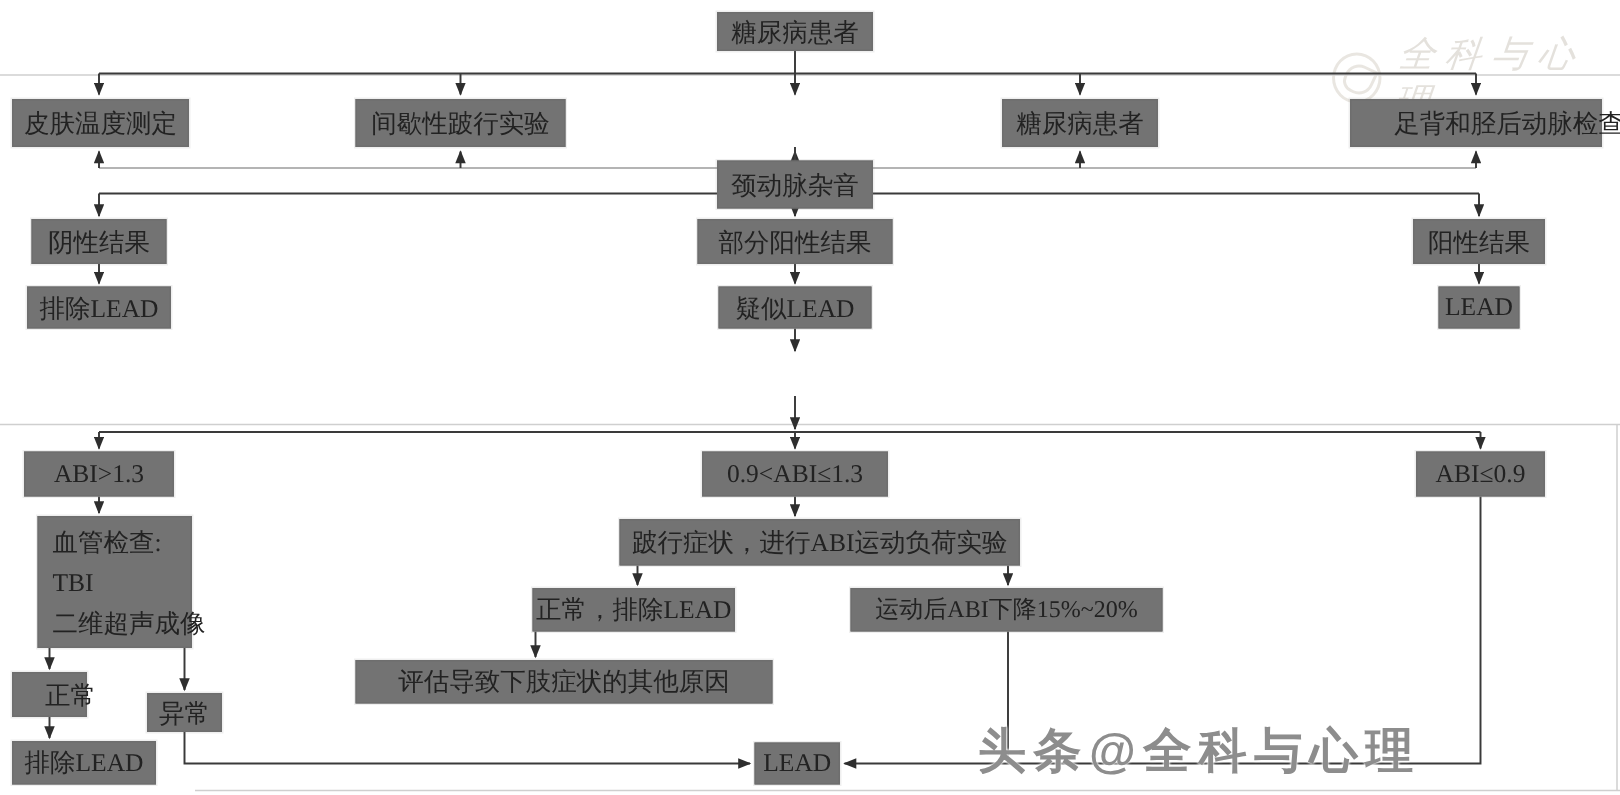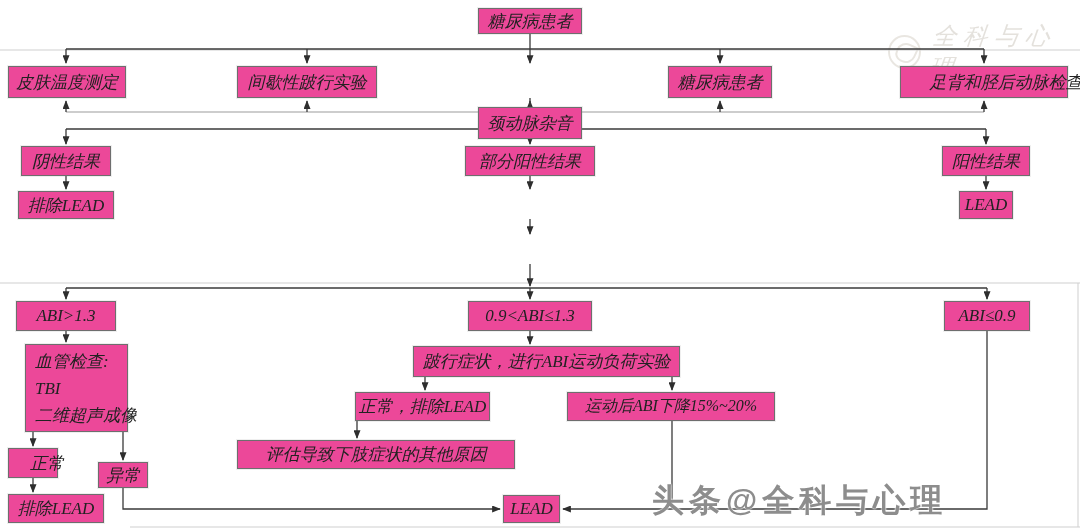--- a/index.html
+++ b/index.html
@@ -1,22 +1,22 @@
 <!DOCTYPE html>
 <html><head>
 <meta charset="utf-8">
 <style>
   html,body{margin:0;padding:0;background:#ffffff;}
   .stage{position:relative;width:1080px;height:530px;background:#fff;overflow:hidden;
          font-family:"Liberation Serif","DejaVu Serif",serif;}
   svg.connectors{position:absolute;left:0;top:0;z-index:1;}
   .node{position:absolute;display:flex;align-items:center;justify-content:center;
-        border:1px solid #6e6e6e;background:#ec4899;color:#222;font-size:17px;
+        border:1px solid #6e6e6e;background:#737373;color:#222;font-size:17px;
         z-index:2;box-sizing:border-box;white-space:nowrap;
-        box-shadow:0 0 0 1px rgba(120,120,120,.12);font-style:italic;}
+        box-shadow:0 0 0 1px rgba(120,120,120,.12);}
   .node.multiline{flex-direction:column;align-items:flex-start;justify-content:center;
         padding:4px 9px;line-height:27px;}
   .wm-top{position:absolute;left:888px;top:20px;z-index:0;display:flex;align-items:center;
         gap:10px;opacity:.38;color:#b9b2a6;}
   .wm-top .wm-circle{width:30px;height:30px;border:2px solid #c6bfb2;border-radius:50%;
         display:inline-block;position:relative;}
   .wm-top .wm-circle::after{content:"";position:absolute;left:6px;top:6px;width:16px;height:16px;
         border:2px solid #c6bfb2;border-radius:50% 10% 50% 40%;transform:rotate(25deg);}
   .wm-top .wm-name{font-size:24px;font-style:italic;letter-spacing:7px;
         font-family:"Liberation Serif","DejaVu Serif",serif;transform:skewX(-6deg);}
@@ -109,20 +109,21 @@
   <div class="node" style="left:237px;top:66px;width:140px;height:32px;">间歇性跛行实验</div>
   <div class="node" style="left:478px;top:66px;width:104px;height:32px;margin-top:41px;">颈动脉杂音</div>
   <div class="node" style="left:668px;top:66px;width:104px;height:32px;">糖尿病患者</div>
   <div class="node" style="left:900px;top:66px;width:168px;height:32px;padding-left:44px;">足背和胫后动脉检查</div>
 
   <div class="node" style="left:21px;top:146px;width:90px;height:30px;">阴性结果</div>
   <div class="node" style="left:942px;top:146px;width:88px;height:30px;">阳性结果</div>
   <div class="node" style="left:465px;top:146px;width:130px;height:30px;">部分阳性结果</div>
 
   <div class="node" style="left:18px;top:191px;width:96px;height:28px;">排除LEAD</div>
+  <div class="node" style="left:479px;top:191px;width:102px;height:28px;">疑似LEAD</div>
   <div class="node" style="left:959px;top:191px;width:54px;height:28px;">LEAD</div>
 
 
   <div class="node" style="left:16px;top:301px;width:100px;height:30px;">ABI&gt;1.3</div>
   <div class="node" style="left:468px;top:301px;width:124px;height:30px;">0.9&lt;ABI≤1.3</div>
   <div class="node" style="left:944px;top:301px;width:86px;height:30px;">ABI≤0.9</div>
 
   <div class="node multiline" style="left:25px;top:344px;width:103px;height:88px;">
     <span>血管检查:</span>
     <span>TBI</span>

